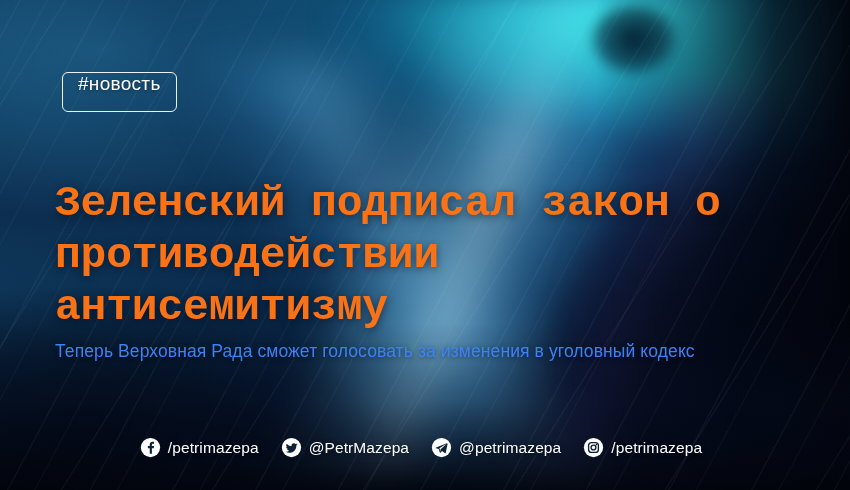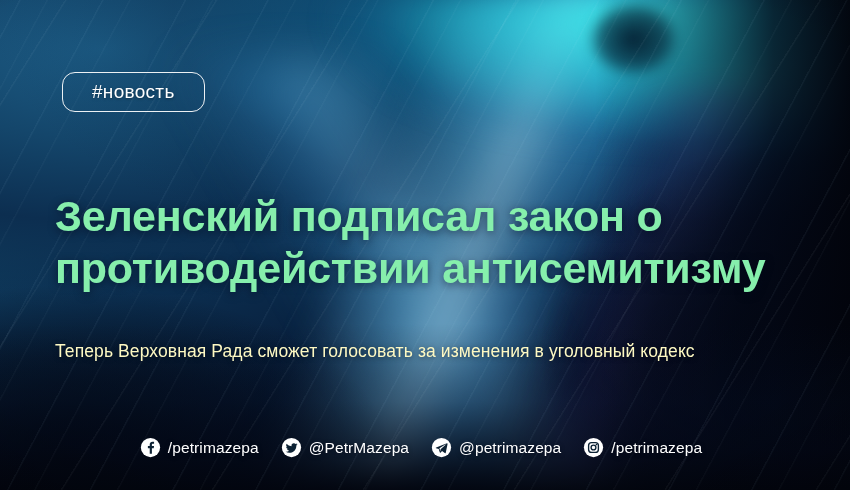--- a/index.html
+++ b/index.html
@@ -117,55 +117,56 @@
     position: absolute;
     inset: 0;
   }
 
   .badge {
     position: absolute;
     left: 62px;
     top: 72px;
     height: 40px;
     box-sizing: border-box;
-    padding: 0 29px;
+    padding: 0 15px;
     display: flex;
-    align-items: center;
+    align-items: flex-start;
     border: 1.6px solid rgba(255,255,255,0.92);
-    border-radius: 13px;
+    border-radius: 6px;
     color: #ffffff;
     font-size: 19px;
     letter-spacing: .3px;
     font-stretch: condensed;
     text-shadow: 0 1px 3px rgba(0,0,0,0.35);
     white-space: nowrap;
   }
 
   .headline {
     position: absolute;
     left: 55px;
-    top: 190px;
+    top: 178px;
     width: 730px;
     margin: 0;
-    color: #86efac;
+    color: #f97316;
     font-size: 43px;
     line-height: 52px;
     font-weight: 700;
     font-stretch: condensed;
     letter-spacing: -0.2px;
     text-shadow: 0 2px 9px rgba(0,10,25,0.55);
+    font-family: Liberation Mono, monospace;
   }
 
   .subtitle {
     position: absolute;
     left: 55px;
     top: 339px;
     width: 760px;
     margin: 0;
-    color: #fef9c3;
+    color: #3b82f6;
     font-size: 17.5px;
     line-height: 24px;
     font-weight: 400;
     font-stretch: condensed;
     letter-spacing: .1px;
     text-shadow: 0 1px 5px rgba(0,8,20,0.5);
   }
 
   .social {
     position: absolute;

